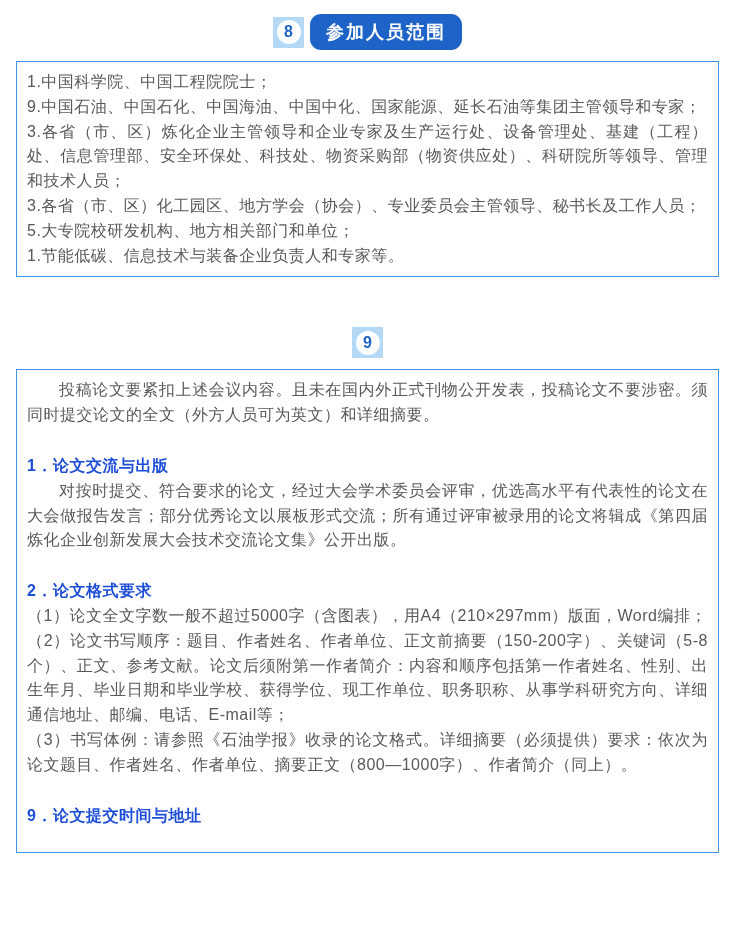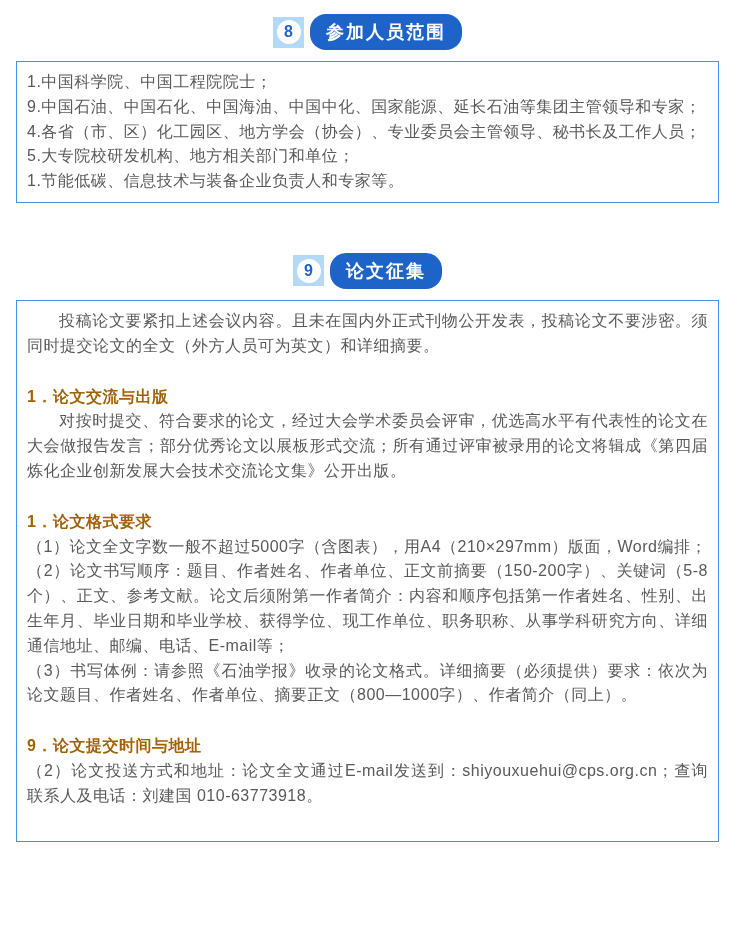--- a/index.html
+++ b/index.html
@@ -46,21 +46,21 @@
     font-size: 16px;
     line-height: 1;
   }
   .title-pill {
     background: #1e63c8;
     color: #ffffff;
     font-weight: bold;
     font-size: 18px;
     letter-spacing: 2px;
     padding: 6px 16px;
-    border-radius: 16px;
+    border-radius: 11px;
     margin-left: 6px;
   }
   .content-box {
     width: 703px;
     margin: 8px auto;
     box-sizing: border-box;
     border: 1px solid #3d94e8;
     background: #ffffff;
     padding: 8px 10px;
     font-size: 16px;
@@ -69,66 +69,65 @@
     text-align: justify;
   }
   .content-box p {
     margin: 0;
   }
   .content-box p.indent {
     text-indent: 2em;
   }
   .content-box p.sub-heading {
     font-weight: bold;
-    color: #a16207;
+    color: #1d4ed8;
     margin-top: 26px;
   }
   .content-box.papers {
-    padding-bottom: 32px;
+    padding-bottom: 24px;
   }
 </style>
 </head>
 <body>
 
 <div class="page">
 
   <div class="section-header">
     <div class="num-badge">
       <div class="num-circle">
         <span>8</span>
       </div>
     </div>
     <div class="title-pill">参加人员范围</div>
   </div>
 
   <div class="content-box">
     <p>1.中国科学院、中国工程院院士；</p>
     <p>9.中国石油、中国石化、中国海油、中国中化、国家能源、延长石油等集团主管领导和专家；</p>
-    <p>4.各省（市、区）化工园区、地方学会（协会）、专业委员会主管领导、秘书长及工作人员；</p>
+    <p>3.各省（市、区）炼化企业主管领导和企业专家及生产运行处、设备管理处、基建（工程）处、信息管理部、安全环保处、科技处、物资采购部（物资供应处）、科研院所等领导、管理和技术人员；</p>
+    <p>3.各省（市、区）化工园区、地方学会（协会）、专业委员会主管领导、秘书长及工作人员；</p>
     <p>5.大专院校研发机构、地方相关部门和单位；</p>
     <p>1.节能低碳、信息技术与装备企业负责人和专家等。</p>
   </div>
 
   <div class="section-header second">
     <div class="num-badge">
       <div class="num-circle">
         <span>9</span>
       </div>
     </div>
-    <div class="title-pill">论文征集</div>
   </div>
 
   <div class="content-box papers">
     <p class="indent">投稿论文要紧扣上述会议内容。且未在国内外正式刊物公开发表，投稿论文不要涉密。须同时提交论文的全文（外方人员可为英文）和详细摘要。</p>
 
     <p class="sub-heading">1．论文交流与出版</p>
     <p class="indent">对按时提交、符合要求的论文，经过大会学术委员会评审，优选高水平有代表性的论文在大会做报告发言；部分优秀论文以展板形式交流；所有通过评审被录用的论文将辑成《第四届炼化企业创新发展大会技术交流论文集》公开出版。</p>
 
-    <p class="sub-heading">1．论文格式要求</p>
+    <p class="sub-heading">2．论文格式要求</p>
     <p>（1）论文全文字数一般不超过5000字（含图表），用A4（210×297mm）版面，Word编排；</p>
     <p>（2）论文书写顺序：题目、作者姓名、作者单位、正文前摘要（150-200字）、关键词（5-8个）、正文、参考文献。论文后须附第一作者简介：内容和顺序包括第一作者姓名、性别、出生年月、毕业日期和毕业学校、获得学位、现工作单位、职务职称、从事学科研究方向、详细通信地址、邮编、电话、E-mail等；</p>
     <p>（3）书写体例：请参照《石油学报》收录的论文格式。详细摘要（必须提供）要求：依次为论文题目、作者姓名、作者单位、摘要正文（800—1000字）、作者简介（同上）。</p>
 
     <p class="sub-heading">9．论文提交时间与地址</p>
-    <p>（2）论文投送方式和地址：论文全文通过E-mail发送到：shiyouxuehui@cps.org.cn；查询联系人及电话：刘建国 010-63773918。</p>
   </div>
 
 </div>
 
 </body></html>

